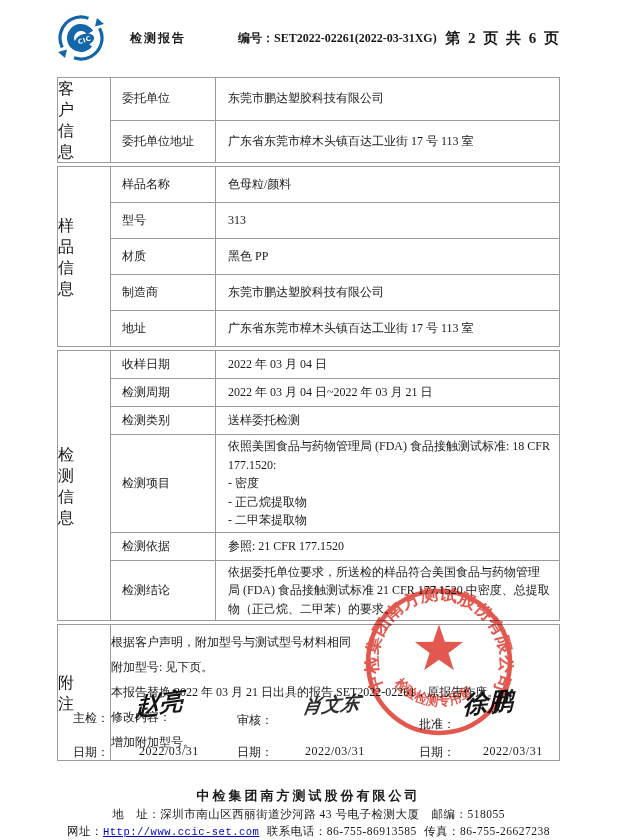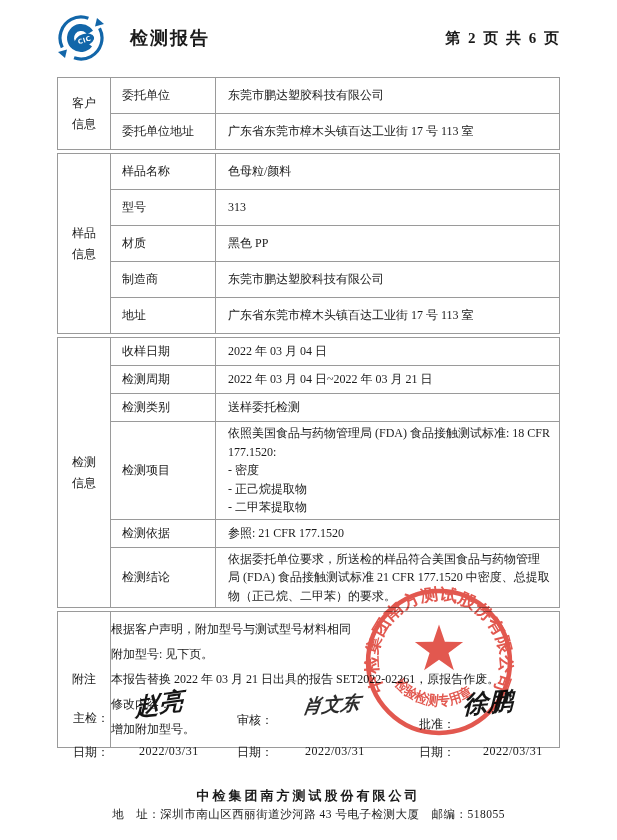--- a/index.html
+++ b/index.html
@@ -1,29 +1,29 @@
 <!DOCTYPE html>
 <html><head>
 <meta charset="utf-8">
 <style>
   html,body{margin:0;padding:0;background:#ffffff;}
   body{width:617px;height:840px;font-family:"Liberation Serif","DejaVu Serif",serif;color:#1a1a1a;}
   .page{position:relative;width:617px;height:840px;background:#fff;overflow:hidden;}
 
   
   .header{position:absolute;left:57px;top:12px;width:504px;height:52px;display:flex;align-items:center;}
-  .hdr-title{font-weight:bold;font-size:18px;letter-spacing:2px;margin-left:25px;}
+  .hdr-title{font-weight:bold;font-size:12px;letter-spacing:2px;margin-left:25px;}
   .hdr-no{font-weight:bold;font-size:12px;margin-left:52px;white-space:nowrap;}
   .hdr-pages{font-weight:bold;font-size:15px;margin-left:auto;letter-spacing:2px;white-space:nowrap;}
 
   
   .tables{position:absolute;left:57px;top:77px;width:504px;}
   table.sec{border-collapse:collapse;width:503px;margin-bottom:3px;table-layout:fixed;}
   .sec td{border:1px solid #9a9a9a;font-size:12px;vertical-align:middle;word-break:break-all;}
-  td.sec-label{text-align:center;font-size:12px;line-height:21px;padding:0;}
+  td.sec-label{font-size:16px;line-height:21px;padding:0;}
   td.sec-label span{display:inline-block;width:28px;}
   td.f{padding:2px 2px 2px 11px;}
   td.v{padding:2px 8px 2px 12px;}
   .h32{height:31px}
   .h24{height:23px}
   .multi{white-space:pre-line;line-height:18.5px;padding-top:4px;padding-bottom:4px;font-size:11.5px;}
   .concl{line-height:18.5px;padding-top:5px;padding-bottom:5px;font-size:11.5px;}
   .notes-content{white-space:pre-line;line-height:25px;padding:5px 10px 5px 0;}
 
   
@@ -52,20 +52,21 @@
   <div class="header">
     <svg width="48" height="48" viewBox="0 0 48 48">
       <circle cx="24" cy="24" r="21" fill="none" stroke="#1266a9" stroke-width="3.2" stroke-dasharray="50 16" transform="rotate(-28 24 24)"></circle>
       <polygon points="40,4 47,10 38,12.5" fill="#1266a9"></polygon>
       <polygon points="8,44 1,38 10,35.5" fill="#1266a9"></polygon>
       <circle cx="24" cy="24" r="10.5" fill="none" stroke="#1266a9" stroke-width="7" stroke-dasharray="53 13" transform="rotate(38 24 24)"></circle>
       <ellipse cx="27.5" cy="26" rx="10" ry="6" fill="#1266a9" transform="rotate(-18 27.5 26)"></ellipse>
       <text x="27.5" y="28.3" font-size="6.5" fill="#ffffff" text-anchor="middle" font-family="DejaVu Sans, sans-serif" font-weight="bold" letter-spacing="0.5" transform="rotate(-18 27.5 26)">CIC</text>
     </svg>
     <div class="hdr-title">检测报告</div>
+    <div class="hdr-no"><span>编号：</span><span>SET2022-02261(2022-03-31XG)</span></div>
     <div class="hdr-pages">第 2 页 共 6 页</div>
   </div>
 
   <div class="tables">
 
     <table class="sec">
       <colgroup>
           <col style="width:53px">
           <col style="width:105px">
           <col>
@@ -198,15 +199,20 @@
       <textPath href="#arcCompany" startOffset="0" textLength="250" lengthAdjust="spacingAndGlyphs">中检集团南方测试股份有限公司</textPath>
     </text>
     <text font-size="13.5" font-weight="bold" fill="#dd3a30" font-family="Liberation Serif, serif">
       <textPath href="#arcSeal" startOffset="2" textLength="86" lengthAdjust="spacingAndGlyphs">检验检测专用章</textPath>
     </text>
   </svg>
 
   <div class="footer">
     <div class="ft-co">中检集团南方测试股份有限公司</div>
     <div class="ft-line">地　址：深圳市南山区西丽街道沙河路 43 号电子检测大厦　邮编：518055</div>
+    <div class="ft-line">
+      <span>网址：</span><a href="#" class="ft-url">Http://www.ccic-set.com</a>
+      <span style="margin-left:4px;">联系电话：86-755-86913585</span>
+      <span style="margin-left:4px;">传真：86-755-26627238</span>
+    </div>
   </div>
 
 </div>
 
 </body></html>

